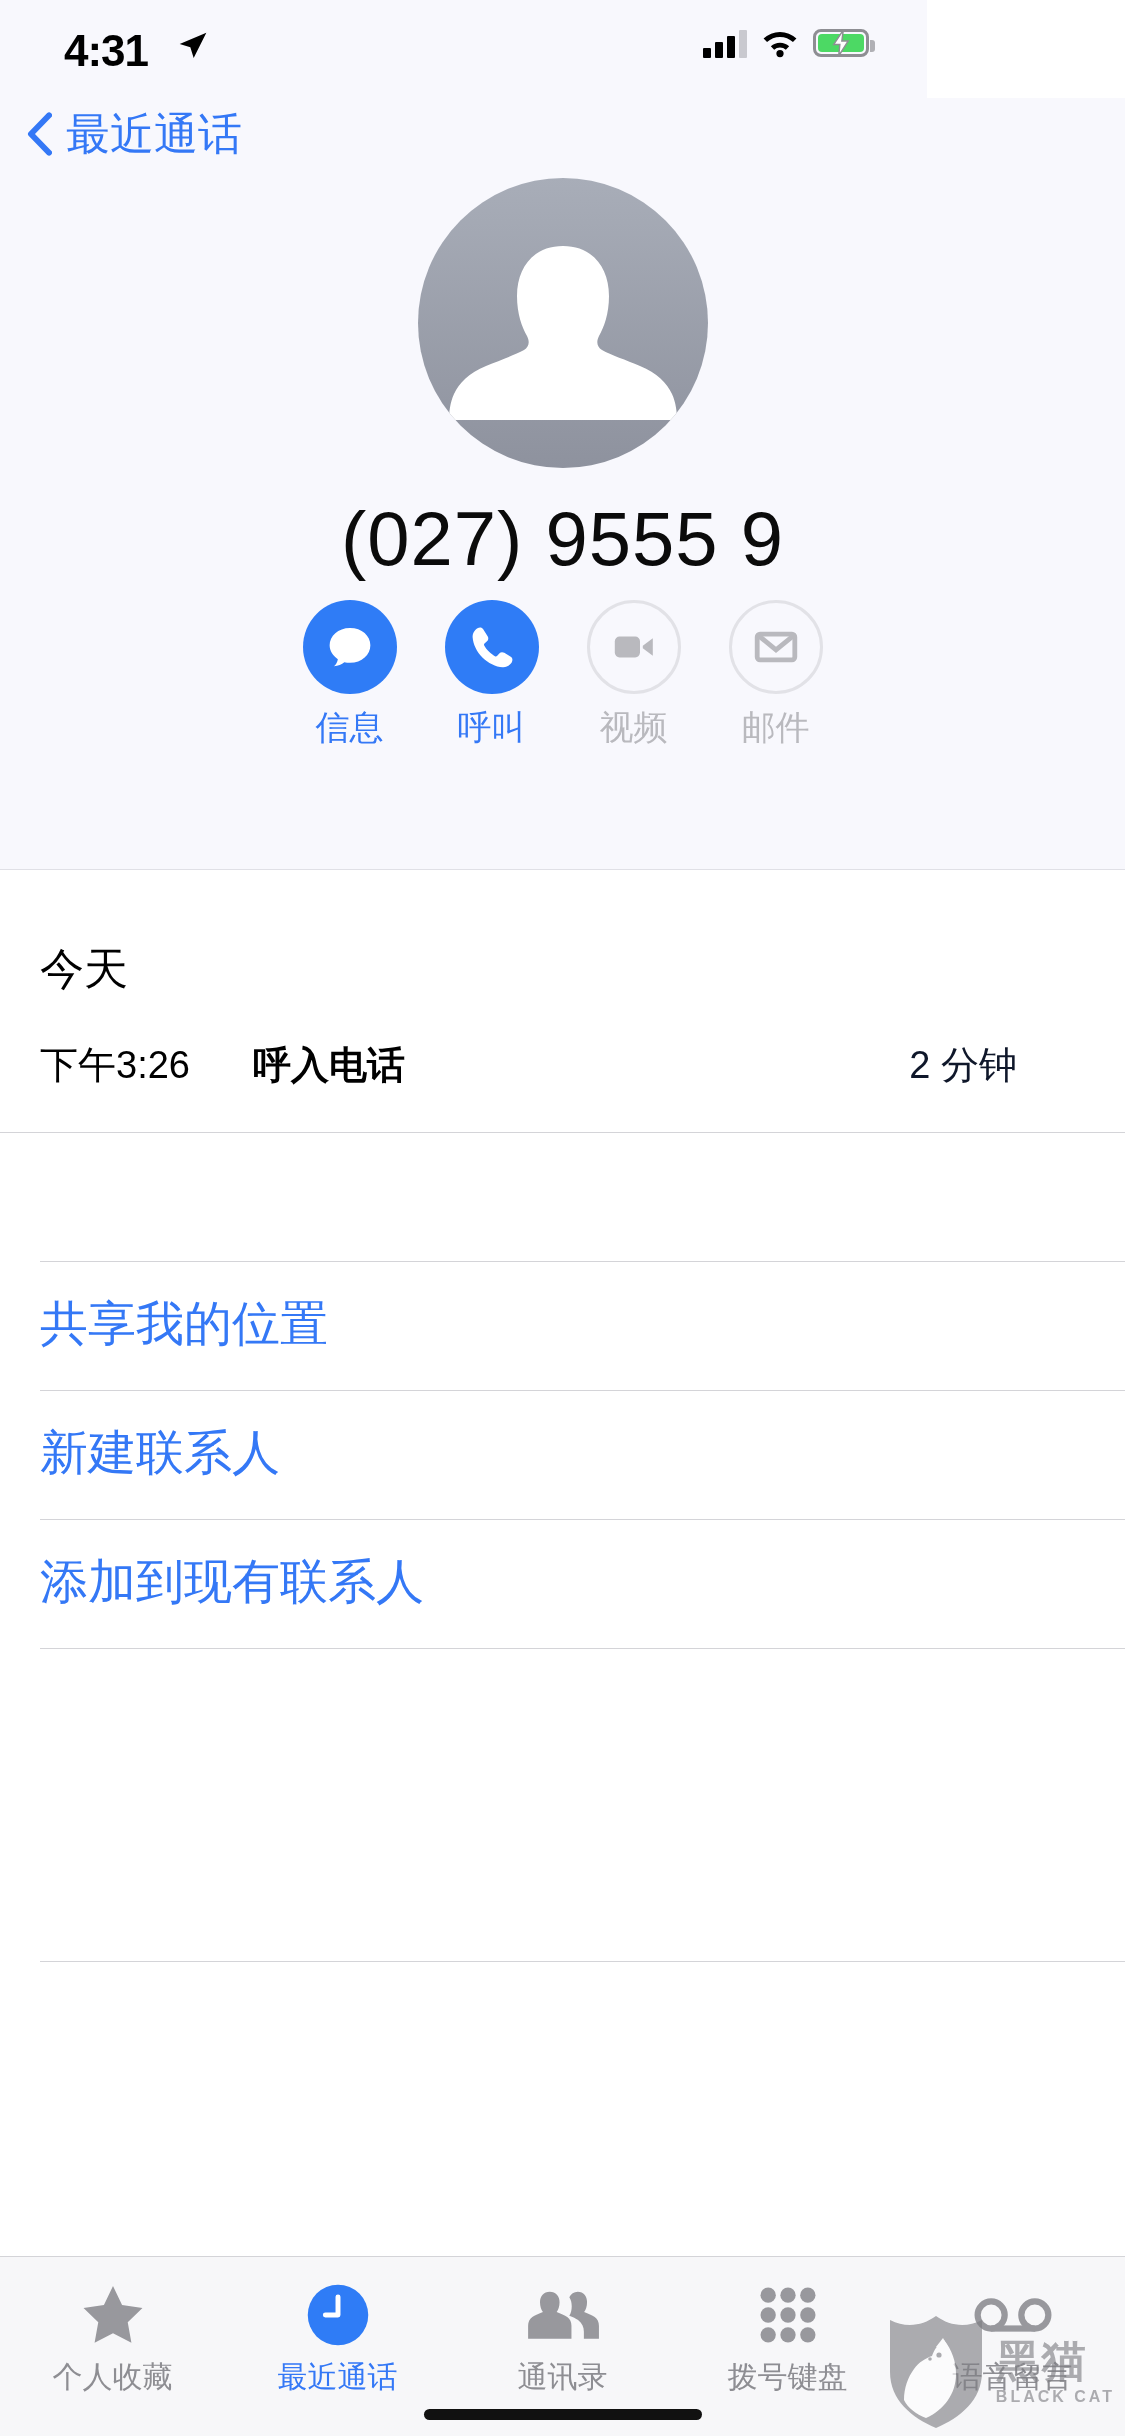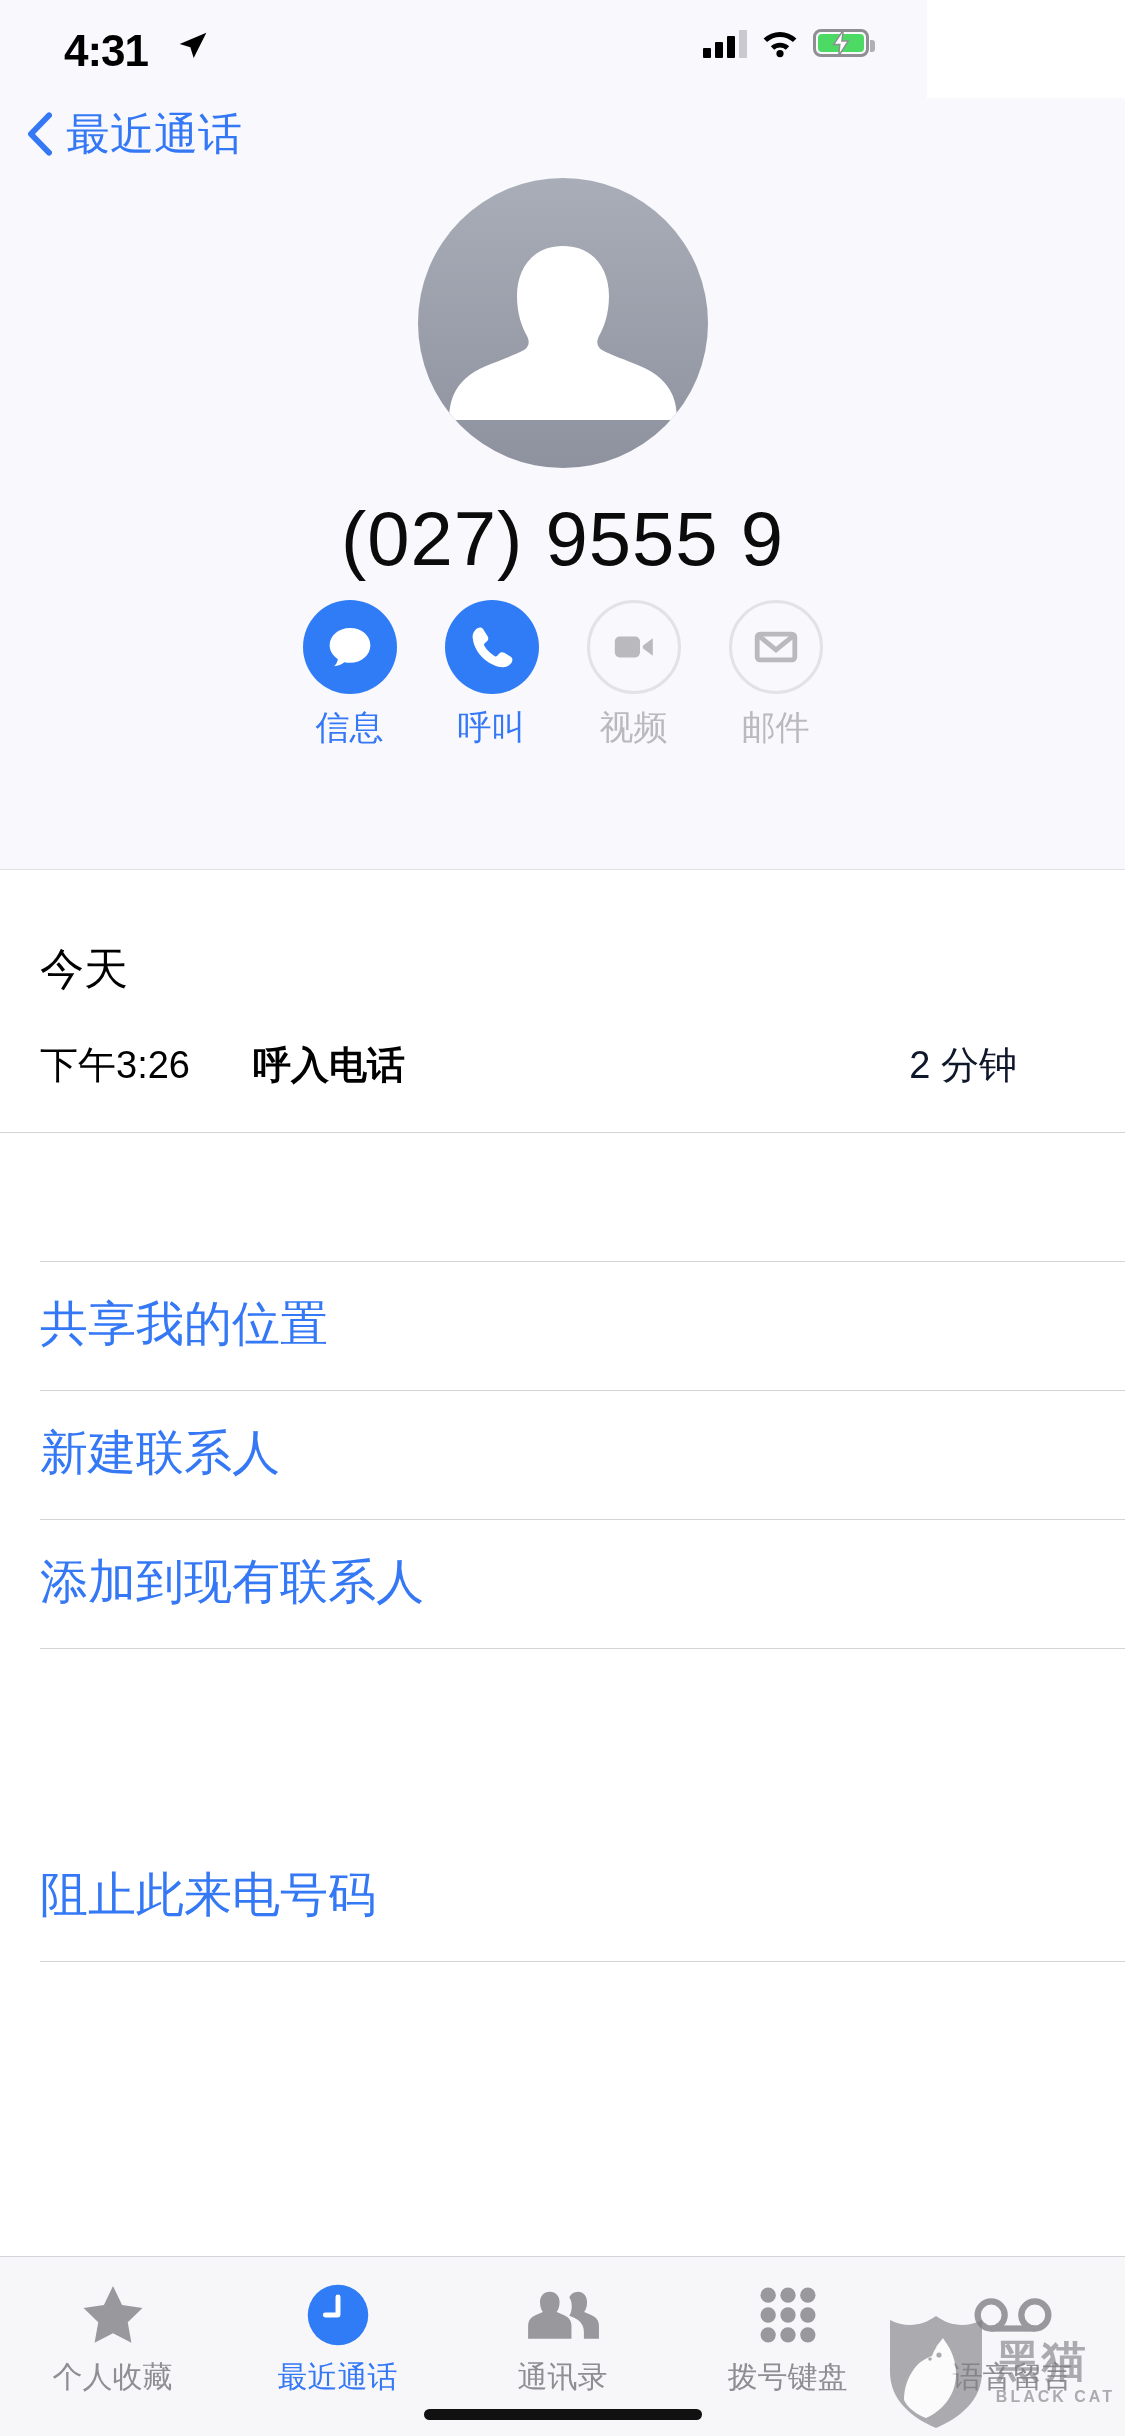--- a/index.html
+++ b/index.html
@@ -271,23 +271,20 @@
   <div class="listitem" style="top:1391px;">
     <span>新建联系人</span>
   </div>
   <div class="hr-inset" style="top:1519px;"></div>
 
   <div class="listitem" style="top:1520px;">
     <span>添加到现有联系人</span>
   </div>
   <div class="hr-inset" style="top:1648px;"></div>
 
-  <div class="listitem" style="top:1833px;">
-    <span>阻止此来电号码</span>
-  </div>
   <div class="hr-inset" style="top:1961px;"></div>
 
   <div class="tabbar">
 
     <div class="tab">
       <div class="ic">
         <svg width="70" height="68" viewBox="0 0 24 24">
           <path d="M12 1.8 L15.2 8.5 L22.4 9.5 L17.2 14.6 L18.5 21.8 L12 18.4 L5.5 21.8 L6.8 14.6 L1.6 9.5 L8.8 8.5 Z" fill="#98989d"></path>
         </svg>
       </div>

